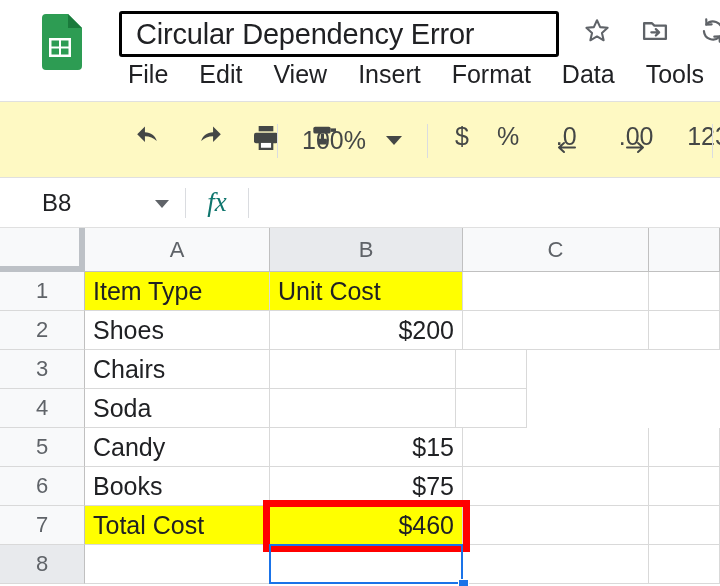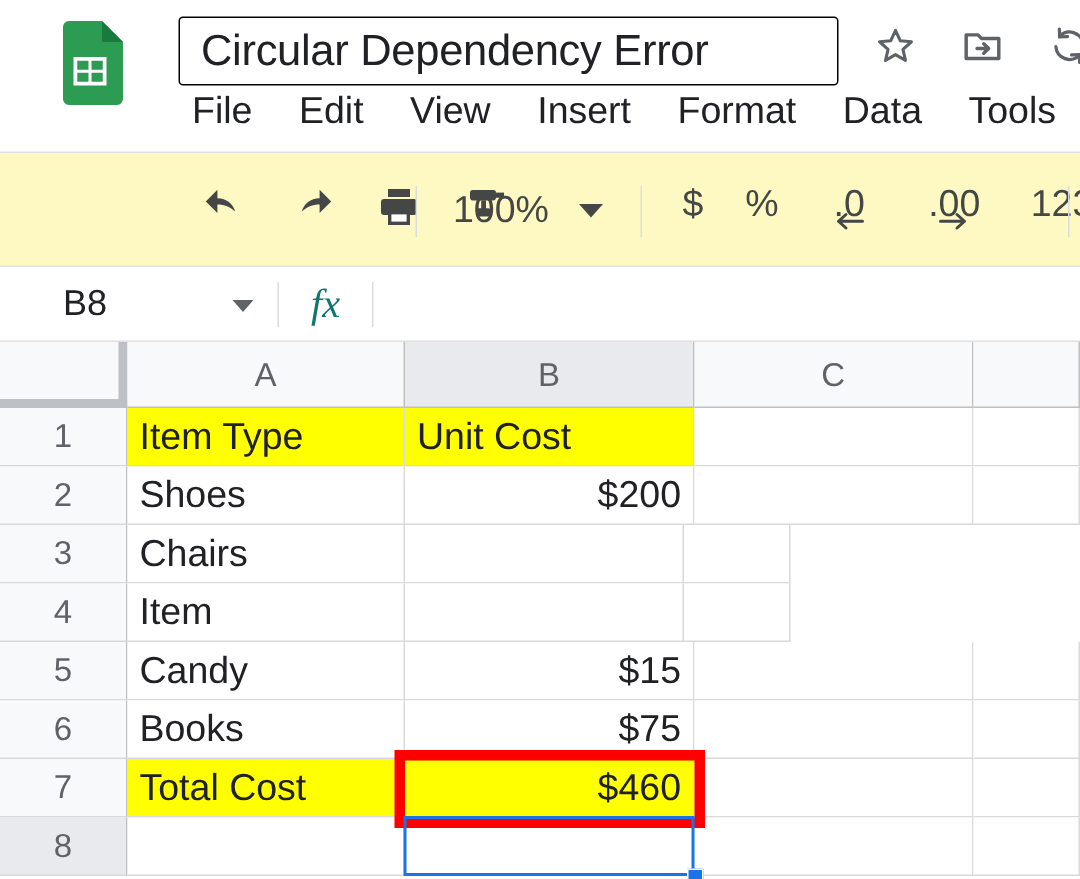--- a/index.html
+++ b/index.html
@@ -20,21 +20,21 @@
     position: absolute;
     left: 38px; top: 14px;
     width: 44px; height: 56px;
   }
   .logo svg { display: block; }
 
   .title-box {
     position: absolute;
     left: 119px; top: 11px;
     width: 440px; height: 46px;
-    border: 1px solid #000000;
+    border: 3px solid #000000;
     border-radius: 3px;
     background: #ffffff;
     display: flex; align-items: center;
     padding-left: 14px;
   }
   .title-text {
     font-size: 29px;
     color: #202124;
     font-weight: 400;
     white-space: nowrap;
@@ -385,21 +385,21 @@
         <div class="cell right" style="width: 193px; height: 39px;">$200</div>
         <div class="cell" style="width: 186px; height: 39px;"></div>
         <div class="cell" style="width: 71px; height: 39px;"></div>
       </div>
       <div class="grid-row">
         <div class="cell" style="width: 185px; height: 39px;">Chairs</div>
         <div class="cell" style="width: 186px; height: 39px;"></div>
         <div class="cell" style="width: 71px; height: 39px;"></div>
       </div>
       <div class="grid-row">
-        <div class="cell" style="width: 185px; height: 39px;">Item</div>
+        <div class="cell" style="width: 185px; height: 39px;">Soda</div>
         <div class="cell" style="width: 186px; height: 39px;"></div>
         <div class="cell" style="width: 71px; height: 39px;"></div>
       </div>
       <div class="grid-row">
         <div class="cell" style="width: 185px; height: 39px;">Candy</div>
         <div class="cell right" style="width: 193px; height: 39px;">$15</div>
         <div class="cell" style="width: 186px; height: 39px;"></div>
         <div class="cell" style="width: 71px; height: 39px;"></div>
       </div>
       <div class="grid-row">

